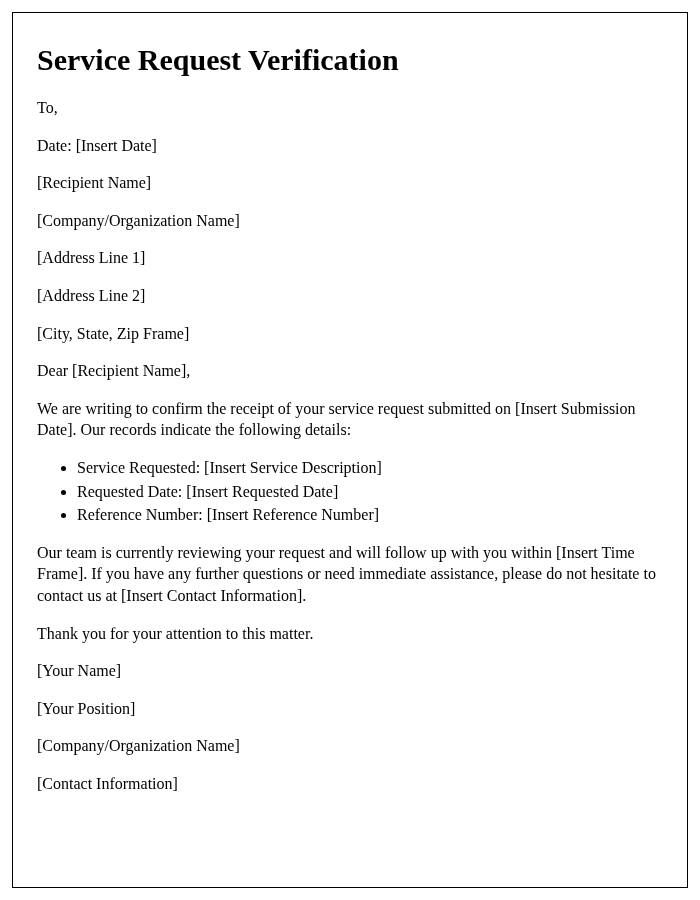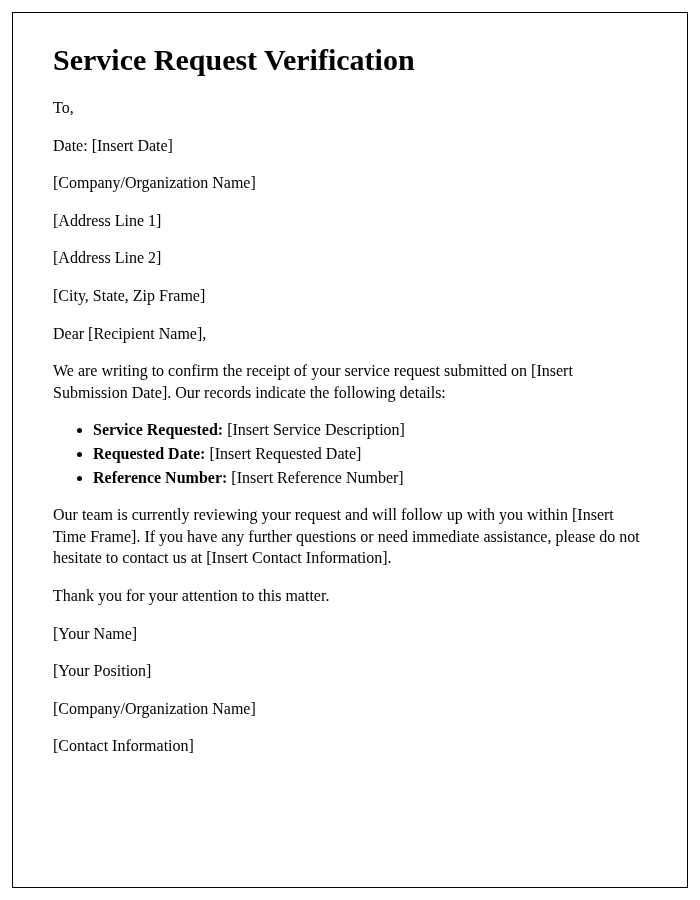--- a/index.html
+++ b/index.html
@@ -11,21 +11,21 @@
       background: #ffffff;
       font-family: "Times New Roman", Times, serif;
       width: 700px;
       height: 900px;
       padding: 12px;
     }
     .page {
       border: 1px solid #000;
       width: 100%;
       height: 100%;
-      padding: 30px 40px;
+      padding: 30px 24px;
     }
     h1 {
       font-size: 30px;
       font-weight: bold;
       margin-bottom: 20px;
     }
     p {
       font-size: 16px;
       margin-bottom: 16px;
       line-height: 1.35;
@@ -33,31 +33,32 @@
     ul {
       margin-left: 40px;
       margin-bottom: 16px;
       font-size: 16px;
       line-height: 1.35;
     }
     li {
       margin-bottom: 2px;
     }
     .bold {
-      font-weight: bold;
+      font-weight: normal;
     }
   </style>
 </head>
 <body>
 
 <div class="page">
   <h1>Service Request Verification</h1>
 
   <p>To,</p>
   <p>Date: [Insert Date]</p>
+  <p>[Recipient Name]</p>
   <p>[Company/Organization Name]</p>
   <p>[Address Line 1]</p>
   <p>[Address Line 2]</p>
   <p>[City, State, Zip Frame]</p>
   <p>Dear [Recipient Name],</p>
   <p>We are writing to confirm the receipt of your service request submitted on [Insert Submission Date]. Our records indicate the following details:</p>
 
   <ul>
     <li><span class="bold">Service Requested:</span><span> [Insert Service Description]</span></li>
     <li><span class="bold">Requested Date:</span><span> [Insert Requested Date]</span></li>

